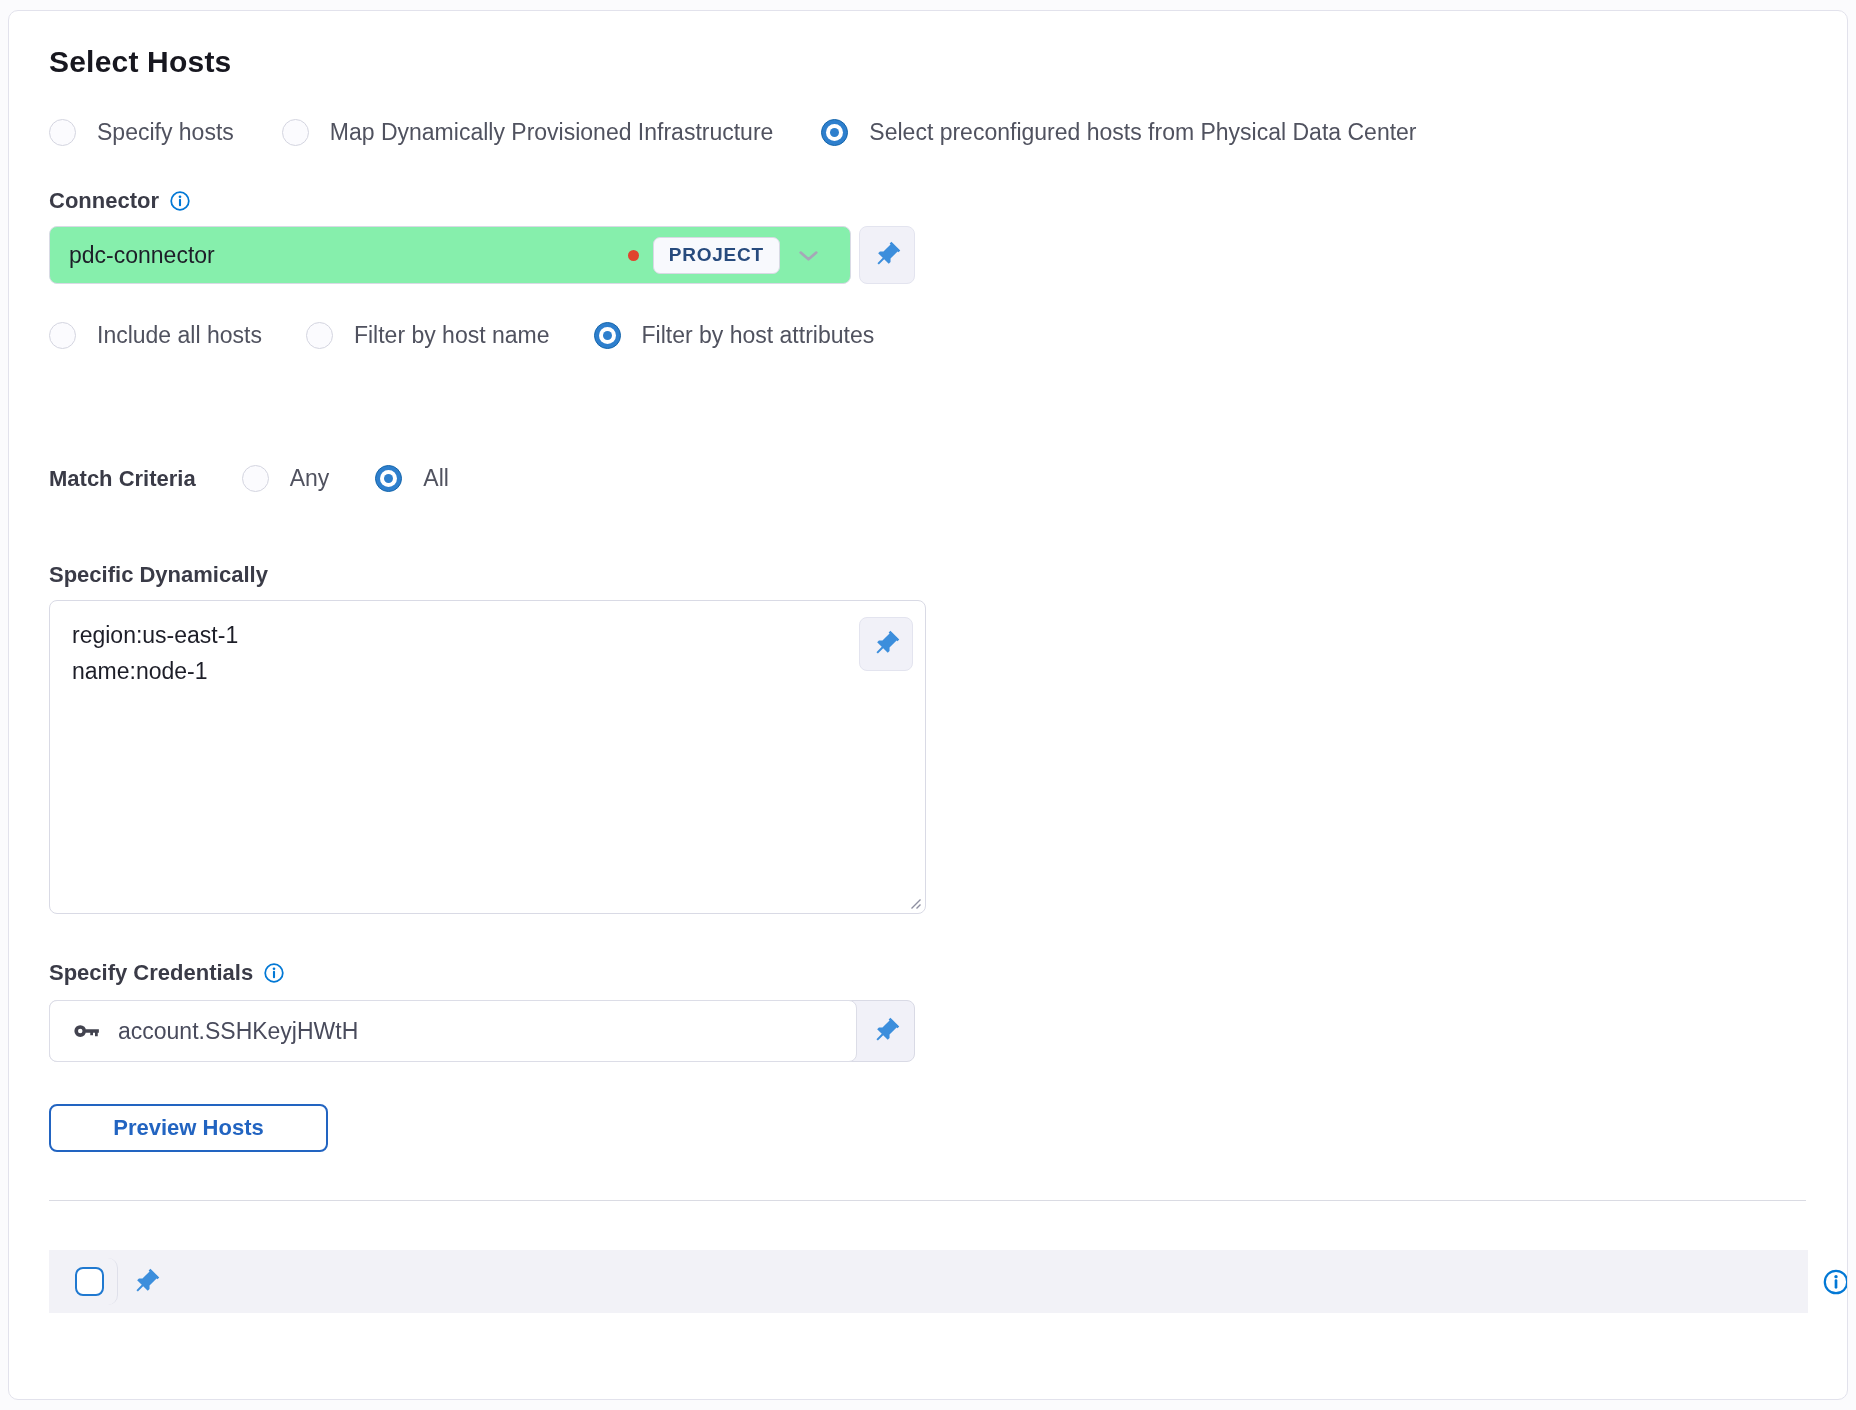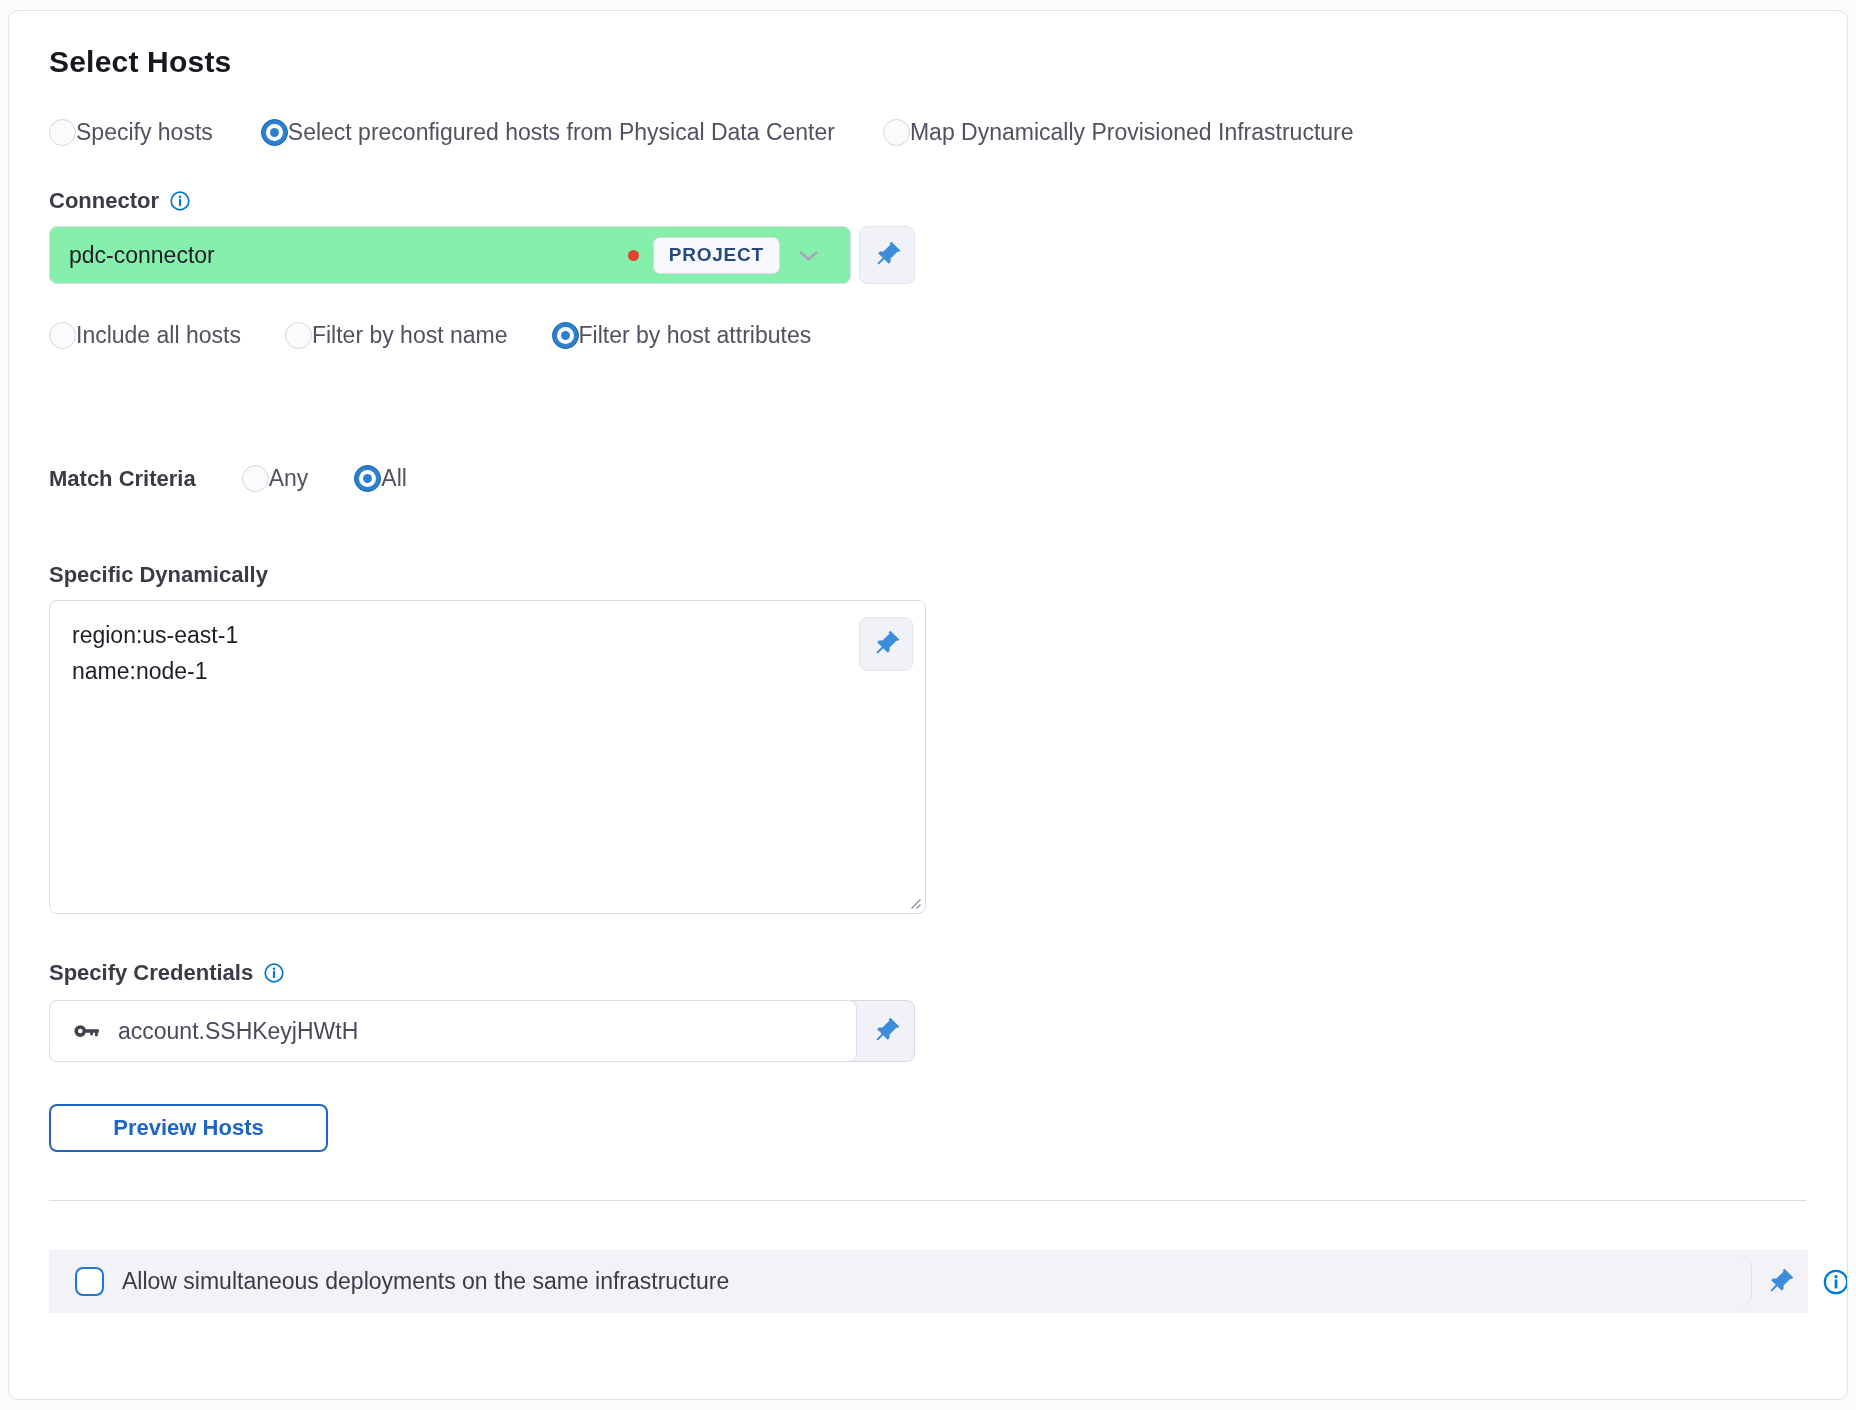--- a/index.html
+++ b/index.html
@@ -23,21 +23,21 @@
     font-size: 30px;
     font-weight: 700;
     color: #17171f;
     letter-spacing: 0.2px;
   }
 
   
   .radio-row { display: flex; align-items: center; }
   .row-hosts { margin-top: 40px; gap: 48px; }
   .row-filter { margin-top: 38px; gap: 44px; }
-  .radio-opt { display: flex; align-items: center; cursor: pointer; }
+  .radio-opt { display: flex; align-items: center; gap: 21px; cursor: pointer; }
   .radio {
     width: 27px; height: 27px;
     border-radius: 50%;
     background: #fbfbfe;
     border: 1.5px solid #d4d5e0;
     flex: 0 0 auto;
     position: relative;
   }
   .radio.checked {
     background: #2e7fcd;
@@ -226,26 +226,26 @@
 <div class="card">
 
   <div class="page-title">Select Hosts</div>
 
   <div class="radio-row row-hosts">
     <div class="radio-opt">
       <span class="radio"></span>
       <span class="radio-label">Specify hosts</span>
     </div>
     <div class="radio-opt">
+      <span class="radio"></span>
+      <span class="radio-label">Map Dynamically Provisioned Infrastructure</span>
+    </div>
+    <div class="radio-opt">
       <span class="radio checked"></span>
       <span class="radio-label">Select preconfigured hosts from Physical Data Center</span>
-    </div>
-    <div class="radio-opt">
-      <span class="radio"></span>
-      <span class="radio-label">Map Dynamically Provisioned Infrastructure</span>
     </div>
   </div>
 
   <div class="field-label lbl-connector">
     <span>Connector</span>
     <span class="info-icon">
       <svg viewBox="0 0 24 24" width="22" height="22">
           <use href="#icon-info"></use>
         </svg>
     </span>
@@ -337,21 +337,20 @@
     </div>
   </div>
 
   <button class="preview-btn">Preview Hosts</button>
 
   <div class="divider"></div>
 
   <div class="footer-row">
     <div class="footer-bar">
       <span class="checkbox"></span>
-      <span class="checkbox-label">Allow simultaneous deployments on the same infrastructure</span>
       <span class="bar-divider"></span>
       <span class="bar-pin">
         <svg class="pin-svg" viewBox="0 0 24 24" width="30" height="30">
             <use href="#icon-pin"></use>
           </svg>
       </span>
     </div>
     <span class="info-icon footer-info">
       <svg viewBox="0 0 24 24">
           <use href="#icon-info"></use>

